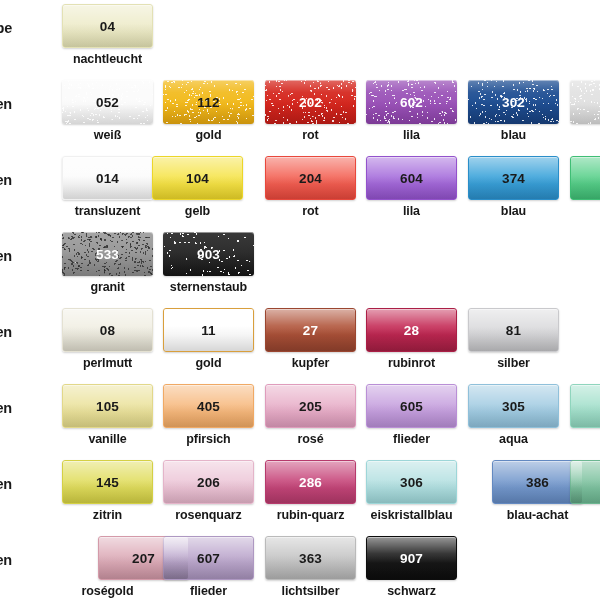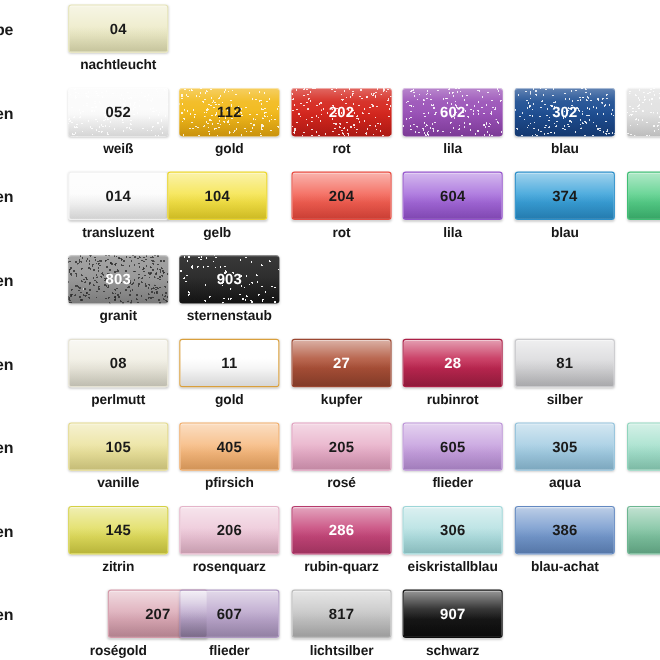--- a/index.html
+++ b/index.html
@@ -212,21 +212,21 @@
           <div class="code t-dark"></div>
         </div>
       </div>
     </div>
     <div class="row" style="top: 230px;">
       <div class="row-label">Effektfarben</div>
       <div class="cell" style="left: 62px;">
         <div class="swatch" style="background: linear-gradient(rgb(154, 154, 154) 0%, rgb(154, 154, 154) 45%, rgb(133, 133, 133) 100%); box-shadow: rgba(255, 255, 255, 0.45) 0px 1px 0px inset, rgba(0, 0, 0, 0.18) 0px 1px 2px;">
           <div class="gloss" style="background: linear-gradient(rgba(255, 255, 255, 0.1) 0%, rgba(0, 0, 0, 0.08) 100%);"></div>
           <div class="speckle" style="background-image: radial-gradient(1.4px at 89.7% 1.4%, rgba(40, 40, 40, 0.75) 0px, rgba(40, 40, 40, 0.75) 60%, rgba(0, 0, 0, 0) 61%), radial-gradient(1.4px at 66.8% 4.2%, rgba(40, 40, 40, 0.75) 0px, rgba(40, 40, 40, 0.75) 60%, rgba(0, 0, 0, 0) 61%), radial-gradient(1.4px at 80.2% 68.4%, rgba(40, 40, 40, 0.75) 0px, rgba(40, 40, 40, 0.75) 60%, rgba(0, 0, 0, 0) 61%), radial-gradient(1.4px at 17.9% 46.4%, rgba(40, 40, 40, 0.75) 0px, rgba(40, 40, 40, 0.75) 60%, rgba(0, 0, 0, 0) 61%), radial-gradient(1.4px at 38.4% 47.7%, rgba(40, 40, 40, 0.75) 0px, rgba(40, 40, 40, 0.75) 60%, rgba(0, 0, 0, 0) 61%), radial-gradient(1.4px at 2% 93.4%, rgba(40, 40, 40, 0.75) 0px, rgba(40, 40, 40, 0.75) 60%, rgba(0, 0, 0, 0) 61%), radial-gradient(1.4px at 11% 73.1%, rgba(40, 40, 40, 0.75) 0px, rgba(40, 40, 40, 0.75) 60%, rgba(0, 0, 0, 0) 61%), radial-gradient(1.4px at 58.4% 57.5%, rgba(40, 40, 40, 0.75) 0px, rgba(40, 40, 40, 0.75) 60%, rgba(0, 0, 0, 0) 61%), radial-gradient(1.4px at 48.8% 69.1%, rgba(40, 40, 40, 0.75) 0px, rgba(40, 40, 40, 0.75) 60%, rgba(0, 0, 0, 0) 61%), radial-gradient(1.4px at 66.1% 51.5%, rgba(40, 40, 40, 0.75) 0px, rgba(40, 40, 40, 0.75) 60%, rgba(0, 0, 0, 0) 61%), radial-gradient(1.4px at 21.7% 57.2%, rgba(40, 40, 40, 0.75) 0px, rgba(40, 40, 40, 0.75) 60%, rgba(0, 0, 0, 0) 61%), radial-gradient(1.4px at 13.6% 54%, rgba(40, 40, 40, 0.75) 0px, rgba(40, 40, 40, 0.75) 60%, rgba(0, 0, 0, 0) 61%), radial-gradient(1.4px at 78.1% 91.8%, rgba(40, 40, 40, 0.75) 0px, rgba(40, 40, 40, 0.75) 60%, rgba(0, 0, 0, 0) 61%), radial-gradient(1.4px at 15.4% 82.9%, rgba(40, 40, 40, 0.75) 0px, rgba(40, 40, 40, 0.75) 60%, rgba(0, 0, 0, 0) 61%), radial-gradient(1.4px at 78.3% 1.3%, rgba(40, 40, 40, 0.75) 0px, rgba(40, 40, 40, 0.75) 60%, rgba(0, 0, 0, 0) 61%), radial-gradient(1.4px at 7.7% 63.2%, rgba(40, 40, 40, 0.75) 0px, rgba(40, 40, 40, 0.75) 60%, rgba(0, 0, 0, 0) 61%), radial-gradient(1.4px at 12% 68.5%, rgba(40, 40, 40, 0.75) 0px, rgba(40, 40, 40, 0.75) 60%, rgba(0, 0, 0, 0) 61%), radial-gradient(1.4px at 9.6% 17.4%, rgba(40, 40, 40, 0.75) 0px, rgba(40, 40, 40, 0.75) 60%, rgba(0, 0, 0, 0) 61%), radial-gradient(1.4px at 93.6% 27%, rgba(40, 40, 40, 0.75) 0px, rgba(40, 40, 40, 0.75) 60%, rgba(0, 0, 0, 0) 61%), radial-gradient(1.4px at 89.5% 68.2%, rgba(40, 40, 40, 0.75) 0px, rgba(40, 40, 40, 0.75) 60%, rgba(0, 0, 0, 0) 61%), radial-gradient(1.4px at 70.4% 46.9%, rgba(40, 40, 40, 0.75) 0px, rgba(40, 40, 40, 0.75) 60%, rgba(0, 0, 0, 0) 61%), radial-gradient(1.4px at 47.1% 86.7%, rgba(40, 40, 40, 0.75) 0px, rgba(40, 40, 40, 0.75) 60%, rgba(0, 0, 0, 0) 61%), radial-gradient(1.4px at 8.3% 43.3%, rgba(40, 40, 40, 0.75) 0px, rgba(40, 40, 40, 0.75) 60%, rgba(0, 0, 0, 0) 61%), radial-gradient(1.4px at 26.7% 4.8%, rgba(40, 40, 40, 0.75) 0px, rgba(40, 40, 40, 0.75) 60%, rgba(0, 0, 0, 0) 61%), radial-gradient(1.4px at 83.5% 76.1%, rgba(40, 40, 40, 0.75) 0px, rgba(40, 40, 40, 0.75) 60%, rgba(0, 0, 0, 0) 61%), radial-gradient(1.4px at 87.3% 70.8%, rgba(40, 40, 40, 0.75) 0px, rgba(40, 40, 40, 0.75) 60%, rgba(0, 0, 0, 0) 61%), radial-gradient(1.4px at 82.3% 23.9%, rgba(40, 40, 40, 0.75) 0px, rgba(40, 40, 40, 0.75) 60%, rgba(0, 0, 0, 0) 61%), radial-gradient(1.4px at 29.6% 12.8%, rgba(40, 40, 40, 0.75) 0px, rgba(40, 40, 40, 0.75) 60%, rgba(0, 0, 0, 0) 61%), radial-gradient(1.4px at 30.7% 17.4%, rgba(40, 40, 40, 0.75) 0px, rgba(40, 40, 40, 0.75) 60%, rgba(0, 0, 0, 0) 61%), radial-gradient(1.4px at 92% 30.3%, rgba(40, 40, 40, 0.75) 0px, rgba(40, 40, 40, 0.75) 60%, rgba(0, 0, 0, 0) 61%), radial-gradient(1.4px at 17% 55.9%, rgba(40, 40, 40, 0.75) 0px, rgba(40, 40, 40, 0.75) 60%, rgba(0, 0, 0, 0) 61%), radial-gradient(1.4px at 25.3% 47%, rgba(40, 40, 40, 0.75) 0px, rgba(40, 40, 40, 0.75) 60%, rgba(0, 0, 0, 0) 61%), radial-gradient(1.4px at 73.1% 84.6%, rgba(40, 40, 40, 0.75) 0px, rgba(40, 40, 40, 0.75) 60%, rgba(0, 0, 0, 0) 61%), radial-gradient(1.4px at 33% 44.8%, rgba(40, 40, 40, 0.75) 0px, rgba(40, 40, 40, 0.75) 60%, rgba(0, 0, 0, 0) 61%), radial-gradient(1.4px at 38.7% 24.8%, rgba(40, 40, 40, 0.75) 0px, rgba(40, 40, 40, 0.75) 60%, rgba(0, 0, 0, 0) 61%), radial-gradient(1.4px at 57.7% 32.9%, rgba(40, 40, 40, 0.75) 0px, rgba(40, 40, 40, 0.75) 60%, rgba(0, 0, 0, 0) 61%), radial-gradient(1.4px at 84.5% 4.4%, rgba(40, 40, 40, 0.75) 0px, rgba(40, 40, 40, 0.75) 60%, rgba(0, 0, 0, 0) 61%), radial-gradient(1.4px at 37.9% 11%, rgba(40, 40, 40, 0.75) 0px, rgba(40, 40, 40, 0.75) 60%, rgba(0, 0, 0, 0) 61%), radial-gradient(1.4px at 73.4% 10.8%, rgba(40, 40, 40, 0.75) 0px, rgba(40, 40, 40, 0.75) 60%, rgba(0, 0, 0, 0) 61%), radial-gradient(1.4px at 0.4% 14.5%, rgba(40, 40, 40, 0.75) 0px, rgba(40, 40, 40, 0.75) 60%, rgba(0, 0, 0, 0) 61%), radial-gradient(1.4px at 64.4% 0.3%, rgba(40, 40, 40, 0.75) 0px, rgba(40, 40, 40, 0.75) 60%, rgba(0, 0, 0, 0) 61%), radial-gradient(1.4px at 0.8% 91%, rgba(40, 40, 40, 0.75) 0px, rgba(40, 40, 40, 0.75) 60%, rgba(0, 0, 0, 0) 61%), radial-gradient(1.4px at 7.1% 82.5%, rgba(40, 40, 40, 0.75) 0px, rgba(40, 40, 40, 0.75) 60%, rgba(0, 0, 0, 0) 61%), radial-gradient(1.4px at 82.7% 36.6%, rgba(40, 40, 40, 0.75) 0px, rgba(40, 40, 40, 0.75) 60%, rgba(0, 0, 0, 0) 61%), radial-gradient(1.4px at 18.7% 49.7%, rgba(40, 40, 40, 0.75) 0px, rgba(40, 40, 40, 0.75) 60%, rgba(0, 0, 0, 0) 61%), radial-gradient(1.4px at 97.6% 93.7%, rgba(40, 40, 40, 0.75) 0px, rgba(40, 40, 40, 0.75) 60%, rgba(0, 0, 0, 0) 61%), radial-gradient(1.4px at 68.8% 81.9%, rgba(40, 40, 40, 0.75) 0px, rgba(40, 40, 40, 0.75) 60%, rgba(0, 0, 0, 0) 61%), radial-gradient(1.4px at 82.7% 25.4%, rgba(40, 40, 40, 0.75) 0px, rgba(40, 40, 40, 0.75) 60%, rgba(0, 0, 0, 0) 61%), radial-gradient(1.4px at 36.8% 61.1%, rgba(40, 40, 40, 0.75) 0px, rgba(40, 40, 40, 0.75) 60%, rgba(0, 0, 0, 0) 61%), radial-gradient(1.4px at 2.1% 29.1%, rgba(40, 40, 40, 0.75) 0px, rgba(40, 40, 40, 0.75) 60%, rgba(0, 0, 0, 0) 61%), radial-gradient(1.4px at 80.4% 87.6%, rgba(40, 40, 40, 0.75) 0px, rgba(40, 40, 40, 0.75) 60%, rgba(0, 0, 0, 0) 61%), radial-gradient(1.4px at 20.6% 26.4%, rgba(40, 40, 40, 0.75) 0px, rgba(40, 40, 40, 0.75) 60%, rgba(0, 0, 0, 0) 61%), radial-gradient(1.4px at 82.6% 88.6%, rgba(40, 40, 40, 0.75) 0px, rgba(40, 40, 40, 0.75) 60%, rgba(0, 0, 0, 0) 61%), radial-gradient(1.4px at 13% 13.3%, rgba(40, 40, 40, 0.75) 0px, rgba(40, 40, 40, 0.75) 60%, rgba(0, 0, 0, 0) 61%), radial-gradient(1.4px at 92.3% 34.5%, rgba(40, 40, 40, 0.75) 0px, rgba(40, 40, 40, 0.75) 60%, rgba(0, 0, 0, 0) 61%), radial-gradient(1.4px at 66.3% 19.6%, rgba(40, 40, 40, 0.75) 0px, rgba(40, 40, 40, 0.75) 60%, rgba(0, 0, 0, 0) 61%), radial-gradient(1.4px at 75.6% 33.5%, rgba(40, 40, 40, 0.75) 0px, rgba(40, 40, 40, 0.75) 60%, rgba(0, 0, 0, 0) 61%), radial-gradient(1.4px at 86.3% 45.7%, rgba(40, 40, 40, 0.75) 0px, rgba(40, 40, 40, 0.75) 60%, rgba(0, 0, 0, 0) 61%), radial-gradient(1.4px at 52.6% 95.2%, rgba(40, 40, 40, 0.75) 0px, rgba(40, 40, 40, 0.75) 60%, rgba(0, 0, 0, 0) 61%), radial-gradient(1.4px at 27.2% 9.3%, rgba(40, 40, 40, 0.75) 0px, rgba(40, 40, 40, 0.75) 60%, rgba(0, 0, 0, 0) 61%), radial-gradient(1.4px at 12.4% 1.8%, rgba(40, 40, 40, 0.75) 0px, rgba(40, 40, 40, 0.75) 60%, rgba(0, 0, 0, 0) 61%), radial-gradient(1.4px at 55.9% 12%, rgba(40, 40, 40, 0.75) 0px, rgba(40, 40, 40, 0.75) 60%, rgba(0, 0, 0, 0) 61%), radial-gradient(1.4px at 47% 71.6%, rgba(40, 40, 40, 0.75) 0px, rgba(40, 40, 40, 0.75) 60%, rgba(0, 0, 0, 0) 61%), radial-gradient(1.4px at 62% 55.3%, rgba(40, 40, 40, 0.75) 0px, rgba(40, 40, 40, 0.75) 60%, rgba(0, 0, 0, 0) 61%), radial-gradient(1.4px at 0.8% 99.2%, rgba(40, 40, 40, 0.75) 0px, rgba(40, 40, 40, 0.75) 60%, rgba(0, 0, 0, 0) 61%), radial-gradient(1.4px at 30.3% 17.9%, rgba(40, 40, 40, 0.75) 0px, rgba(40, 40, 40, 0.75) 60%, rgba(0, 0, 0, 0) 61%), radial-gradient(1.4px at 53.3% 9.5%, rgba(40, 40, 40, 0.75) 0px, rgba(40, 40, 40, 0.75) 60%, rgba(0, 0, 0, 0) 61%), radial-gradient(1.4px at 61.9% 53.1%, rgba(40, 40, 40, 0.75) 0px, rgba(40, 40, 40, 0.75) 60%, rgba(0, 0, 0, 0) 61%), radial-gradient(1.4px at 25.4% 62%, rgba(40, 40, 40, 0.75) 0px, rgba(40, 40, 40, 0.75) 60%, rgba(0, 0, 0, 0) 61%), radial-gradient(1.4px at 87.6% 38.9%, rgba(40, 40, 40, 0.75) 0px, rgba(40, 40, 40, 0.75) 60%, rgba(0, 0, 0, 0) 61%), radial-gradient(1.4px at 39.8% 38.6%, rgba(40, 40, 40, 0.75) 0px, rgba(40, 40, 40, 0.75) 60%, rgba(0, 0, 0, 0) 61%), radial-gradient(1.4px at 64.3% 72.1%, rgba(40, 40, 40, 0.75) 0px, rgba(40, 40, 40, 0.75) 60%, rgba(0, 0, 0, 0) 61%), radial-gradient(1.4px at 91.8% 66.9%, rgba(40, 40, 40, 0.75) 0px, rgba(40, 40, 40, 0.75) 60%, rgba(0, 0, 0, 0) 61%), radial-gradient(1.4px at 18.8% 77.8%, rgba(40, 40, 40, 0.75) 0px, rgba(40, 40, 40, 0.75) 60%, rgba(0, 0, 0, 0) 61%), radial-gradient(1.4px at 61.8% 57.3%, rgba(40, 40, 40, 0.75) 0px, rgba(40, 40, 40, 0.75) 60%, rgba(0, 0, 0, 0) 61%), radial-gradient(1.4px at 86.6% 62.3%, rgba(40, 40, 40, 0.75) 0px, rgba(40, 40, 40, 0.75) 60%, rgba(0, 0, 0, 0) 61%), radial-gradient(1.4px at 21.2% 18.4%, rgba(40, 40, 40, 0.75) 0px, rgba(40, 40, 40, 0.75) 60%, rgba(0, 0, 0, 0) 61%), radial-gradient(1.4px at 28.7% 75.2%, rgba(40, 40, 40, 0.75) 0px, rgba(40, 40, 40, 0.75) 60%, rgba(0, 0, 0, 0) 61%), radial-gradient(1.4px at 83.4% 69.2%, rgba(40, 40, 40, 0.75) 0px, rgba(40, 40, 40, 0.75) 60%, rgba(0, 0, 0, 0) 61%), radial-gradient(1.4px at 78.2% 21.9%, rgba(40, 40, 40, 0.75) 0px, rgba(40, 40, 40, 0.75) 60%, rgba(0, 0, 0, 0) 61%), radial-gradient(1.4px at 87.7% 66.5%, rgba(40, 40, 40, 0.75) 0px, rgba(40, 40, 40, 0.75) 60%, rgba(0, 0, 0, 0) 61%), radial-gradient(1.4px at 77.6% 9%, rgba(40, 40, 40, 0.75) 0px, rgba(40, 40, 40, 0.75) 60%, rgba(0, 0, 0, 0) 61%), radial-gradient(1.4px at 1.3% 30.7%, rgba(40, 40, 40, 0.75) 0px, rgba(40, 40, 40, 0.75) 60%, rgba(0, 0, 0, 0) 61%), radial-gradient(1.4px at 13.9% 92.2%, rgba(40, 40, 40, 0.75) 0px, rgba(40, 40, 40, 0.75) 60%, rgba(0, 0, 0, 0) 61%), radial-gradient(1.4px at 51.8% 6.8%, rgba(40, 40, 40, 0.75) 0px, rgba(40, 40, 40, 0.75) 60%, rgba(0, 0, 0, 0) 61%), radial-gradient(1.4px at 81.2% 46.1%, rgba(40, 40, 40, 0.75) 0px, rgba(40, 40, 40, 0.75) 60%, rgba(0, 0, 0, 0) 61%), radial-gradient(1.4px at 89.3% 28.4%, rgba(40, 40, 40, 0.75) 0px, rgba(40, 40, 40, 0.75) 60%, rgba(0, 0, 0, 0) 61%), radial-gradient(1.4px at 18.3% 77.4%, rgba(40, 40, 40, 0.75) 0px, rgba(40, 40, 40, 0.75) 60%, rgba(0, 0, 0, 0) 61%), radial-gradient(1.4px at 47.2% 79.1%, rgba(40, 40, 40, 0.75) 0px, rgba(40, 40, 40, 0.75) 60%, rgba(0, 0, 0, 0) 61%), radial-gradient(1.4px at 31.5% 21.4%, rgba(40, 40, 40, 0.75) 0px, rgba(40, 40, 40, 0.75) 60%, rgba(0, 0, 0, 0) 61%), radial-gradient(1.4px at 73.9% 47.7%, rgba(40, 40, 40, 0.75) 0px, rgba(40, 40, 40, 0.75) 60%, rgba(0, 0, 0, 0) 61%), radial-gradient(1.4px at 95.4% 36.4%, rgba(40, 40, 40, 0.75) 0px, rgba(40, 40, 40, 0.75) 60%, rgba(0, 0, 0, 0) 61%), radial-gradient(1.4px at 75.1% 29.3%, rgba(40, 40, 40, 0.75) 0px, rgba(40, 40, 40, 0.75) 60%, rgba(0, 0, 0, 0) 61%), radial-gradient(1.4px at 30.3% 27.3%, rgba(40, 40, 40, 0.75) 0px, rgba(40, 40, 40, 0.75) 60%, rgba(0, 0, 0, 0) 61%), radial-gradient(1.4px at 80.3% 36%, rgba(40, 40, 40, 0.75) 0px, rgba(40, 40, 40, 0.75) 60%, rgba(0, 0, 0, 0) 61%), radial-gradient(1.4px at 94.2% 81.7%, rgba(40, 40, 40, 0.75) 0px, rgba(40, 40, 40, 0.75) 60%, rgba(0, 0, 0, 0) 61%), radial-gradient(1.4px at 73.6% 55.9%, rgba(40, 40, 40, 0.75) 0px, rgba(40, 40, 40, 0.75) 60%, rgba(0, 0, 0, 0) 61%), radial-gradient(1.4px at 41.4% 99.5%, rgba(40, 40, 40, 0.75) 0px, rgba(40, 40, 40, 0.75) 60%, rgba(0, 0, 0, 0) 61%), radial-gradient(1.4px at 88.4% 75.8%, rgba(40, 40, 40, 0.75) 0px, rgba(40, 40, 40, 0.75) 60%, rgba(0, 0, 0, 0) 61%), radial-gradient(1.4px at 88.3% 37.3%, rgba(40, 40, 40, 0.75) 0px, rgba(40, 40, 40, 0.75) 60%, rgba(0, 0, 0, 0) 61%), radial-gradient(1.4px at 21.3% 59.5%, rgba(40, 40, 40, 0.75) 0px, rgba(40, 40, 40, 0.75) 60%, rgba(0, 0, 0, 0) 61%), radial-gradient(1.4px at 75.4% 27.1%, rgba(40, 40, 40, 0.75) 0px, rgba(40, 40, 40, 0.75) 60%, rgba(0, 0, 0, 0) 61%), radial-gradient(1.4px at 17.4% 83.5%, rgba(40, 40, 40, 0.75) 0px, rgba(40, 40, 40, 0.75) 60%, rgba(0, 0, 0, 0) 61%), radial-gradient(1.4px at 81% 60.9%, rgba(40, 40, 40, 0.75) 0px, rgba(40, 40, 40, 0.75) 60%, rgba(0, 0, 0, 0) 61%), radial-gradient(1.4px at 24.3% 21.6%, rgba(40, 40, 40, 0.75) 0px, rgba(40, 40, 40, 0.75) 60%, rgba(0, 0, 0, 0) 61%), radial-gradient(1.4px at 49.7% 82.6%, rgba(40, 40, 40, 0.75) 0px, rgba(40, 40, 40, 0.75) 60%, rgba(0, 0, 0, 0) 61%), radial-gradient(1.4px at 28.2% 41.4%, rgba(40, 40, 40, 0.75) 0px, rgba(40, 40, 40, 0.75) 60%, rgba(0, 0, 0, 0) 61%), radial-gradient(1.4px at 98.8% 95.9%, rgba(40, 40, 40, 0.75) 0px, rgba(40, 40, 40, 0.75) 60%, rgba(0, 0, 0, 0) 61%), radial-gradient(1.4px at 66.1% 33.6%, rgba(40, 40, 40, 0.75) 0px, rgba(40, 40, 40, 0.75) 60%, rgba(0, 0, 0, 0) 61%), radial-gradient(1.4px at 46.4% 34.5%, rgba(40, 40, 40, 0.75) 0px, rgba(40, 40, 40, 0.75) 60%, rgba(0, 0, 0, 0) 61%), radial-gradient(1.4px at 46.7% 86.2%, rgba(40, 40, 40, 0.75) 0px, rgba(40, 40, 40, 0.75) 60%, rgba(0, 0, 0, 0) 61%), radial-gradient(1.4px at 82.6% 4.5%, rgba(40, 40, 40, 0.75) 0px, rgba(40, 40, 40, 0.75) 60%, rgba(0, 0, 0, 0) 61%), radial-gradient(1.4px at 46.3% 1.9%, rgba(40, 40, 40, 0.75) 0px, rgba(40, 40, 40, 0.75) 60%, rgba(0, 0, 0, 0) 61%), radial-gradient(1.4px at 42.7% 16%, rgba(40, 40, 40, 0.75) 0px, rgba(40, 40, 40, 0.75) 60%, rgba(0, 0, 0, 0) 61%), radial-gradient(1.4px at 77.4% 59.5%, rgba(40, 40, 40, 0.75) 0px, rgba(40, 40, 40, 0.75) 60%, rgba(0, 0, 0, 0) 61%), radial-gradient(1.4px at 53.2% 19.4%, rgba(40, 40, 40, 0.75) 0px, rgba(40, 40, 40, 0.75) 60%, rgba(0, 0, 0, 0) 61%), radial-gradient(1.4px at 84.6% 87.1%, rgba(40, 40, 40, 0.75) 0px, rgba(40, 40, 40, 0.75) 60%, rgba(0, 0, 0, 0) 61%), radial-gradient(1.4px at 38% 0.3%, rgba(40, 40, 40, 0.75) 0px, rgba(40, 40, 40, 0.75) 60%, rgba(0, 0, 0, 0) 61%), radial-gradient(1.4px at 53.4% 8.2%, rgba(40, 40, 40, 0.75) 0px, rgba(40, 40, 40, 0.75) 60%, rgba(0, 0, 0, 0) 61%), radial-gradient(1.4px at 50.7% 86.2%, rgba(40, 40, 40, 0.75) 0px, rgba(40, 40, 40, 0.75) 60%, rgba(0, 0, 0, 0) 61%), radial-gradient(1.4px at 47.5% 17.4%, rgba(40, 40, 40, 0.75) 0px, rgba(40, 40, 40, 0.75) 60%, rgba(0, 0, 0, 0) 61%), radial-gradient(1.4px at 94.5% 32.7%, rgba(40, 40, 40, 0.75) 0px, rgba(40, 40, 40, 0.75) 60%, rgba(0, 0, 0, 0) 61%), radial-gradient(1.4px at 18.4% 11.9%, rgba(40, 40, 40, 0.75) 0px, rgba(40, 40, 40, 0.75) 60%, rgba(0, 0, 0, 0) 61%), radial-gradient(1.4px at 3.6% 81%, rgba(40, 40, 40, 0.75) 0px, rgba(40, 40, 40, 0.75) 60%, rgba(0, 0, 0, 0) 61%), radial-gradient(1.4px at 61.3% 22.8%, rgba(40, 40, 40, 0.75) 0px, rgba(40, 40, 40, 0.75) 60%, rgba(0, 0, 0, 0) 61%), radial-gradient(1.4px at 70.9% 16.9%, rgba(40, 40, 40, 0.75) 0px, rgba(40, 40, 40, 0.75) 60%, rgba(0, 0, 0, 0) 61%), radial-gradient(1.4px at 48.2% 2.8%, rgba(40, 40, 40, 0.75) 0px, rgba(40, 40, 40, 0.75) 60%, rgba(0, 0, 0, 0) 61%), radial-gradient(1.4px at 76% 4.9%, rgba(40, 40, 40, 0.75) 0px, rgba(40, 40, 40, 0.75) 60%, rgba(0, 0, 0, 0) 61%), radial-gradient(1.4px at 11.3% 10.5%, rgba(40, 40, 40, 0.75) 0px, rgba(40, 40, 40, 0.75) 60%, rgba(0, 0, 0, 0) 61%), radial-gradient(1.4px at 20.9% 87.8%, rgba(40, 40, 40, 0.75) 0px, rgba(40, 40, 40, 0.75) 60%, rgba(0, 0, 0, 0) 61%), radial-gradient(1.4px at 40.2% 64.3%, rgba(40, 40, 40, 0.75) 0px, rgba(40, 40, 40, 0.75) 60%, rgba(0, 0, 0, 0) 61%), radial-gradient(1.4px at 12.8% 76.8%, rgba(40, 40, 40, 0.75) 0px, rgba(40, 40, 40, 0.75) 60%, rgba(0, 0, 0, 0) 61%), radial-gradient(1.4px at 13.5% 41.1%, rgba(40, 40, 40, 0.75) 0px, rgba(40, 40, 40, 0.75) 60%, rgba(0, 0, 0, 0) 61%), radial-gradient(1.4px at 84.6% 30.6%, rgba(40, 40, 40, 0.75) 0px, rgba(40, 40, 40, 0.75) 60%, rgba(0, 0, 0, 0) 61%), radial-gradient(1.4px at 96.9% 65%, rgba(40, 40, 40, 0.75) 0px, rgba(40, 40, 40, 0.75) 60%, rgba(0, 0, 0, 0) 61%), radial-gradient(1.4px at 99.3% 54.9%, rgba(40, 40, 40, 0.75) 0px, rgba(40, 40, 40, 0.75) 60%, rgba(0, 0, 0, 0) 61%), radial-gradient(1.4px at 44.7% 78.7%, rgba(40, 40, 40, 0.75) 0px, rgba(40, 40, 40, 0.75) 60%, rgba(0, 0, 0, 0) 61%), radial-gradient(1.4px at 35.6% 75.2%, rgba(40, 40, 40, 0.75) 0px, rgba(40, 40, 40, 0.75) 60%, rgba(0, 0, 0, 0) 61%), radial-gradient(1.4px at 11.2% 14%, rgba(40, 40, 40, 0.75) 0px, rgba(40, 40, 40, 0.75) 60%, rgba(0, 0, 0, 0) 61%), radial-gradient(1.4px at 41.9% 30.5%, rgba(40, 40, 40, 0.75) 0px, rgba(40, 40, 40, 0.75) 60%, rgba(0, 0, 0, 0) 61%), radial-gradient(1.4px at 38.2% 63.2%, rgba(40, 40, 40, 0.75) 0px, rgba(40, 40, 40, 0.75) 60%, rgba(0, 0, 0, 0) 61%), radial-gradient(1.4px at 21.3% 11.8%, rgba(40, 40, 40, 0.75) 0px, rgba(40, 40, 40, 0.75) 60%, rgba(0, 0, 0, 0) 61%), radial-gradient(1.4px at 62.3% 74%, rgba(40, 40, 40, 0.75) 0px, rgba(40, 40, 40, 0.75) 60%, rgba(0, 0, 0, 0) 61%), radial-gradient(1.4px at 37% 51.9%, rgba(40, 40, 40, 0.75) 0px, rgba(40, 40, 40, 0.75) 60%, rgba(0, 0, 0, 0) 61%), radial-gradient(1.4px at 86.4% 0.3%, rgba(40, 40, 40, 0.75) 0px, rgba(40, 40, 40, 0.75) 60%, rgba(0, 0, 0, 0) 61%), radial-gradient(1.4px at 54.8% 98.5%, rgba(40, 40, 40, 0.75) 0px, rgba(40, 40, 40, 0.75) 60%, rgba(0, 0, 0, 0) 61%), radial-gradient(1.4px at 68.6% 91%, rgba(40, 40, 40, 0.75) 0px, rgba(40, 40, 40, 0.75) 60%, rgba(0, 0, 0, 0) 61%), radial-gradient(1.4px at 70.6% 59.4%, rgba(40, 40, 40, 0.75) 0px, rgba(40, 40, 40, 0.75) 60%, rgba(0, 0, 0, 0) 61%), radial-gradient(1.4px at 2.8% 97.9%, rgba(40, 40, 40, 0.75) 0px, rgba(40, 40, 40, 0.75) 60%, rgba(0, 0, 0, 0) 61%), radial-gradient(1.4px at 50.6% 6.1%, rgba(40, 40, 40, 0.75) 0px, rgba(40, 40, 40, 0.75) 60%, rgba(0, 0, 0, 0) 61%), radial-gradient(1.4px at 37.3% 11.2%, rgba(40, 40, 40, 0.75) 0px, rgba(40, 40, 40, 0.75) 60%, rgba(0, 0, 0, 0) 61%), radial-gradient(1.4px at 71.4% 4.1%, rgba(40, 40, 40, 0.75) 0px, rgba(40, 40, 40, 0.75) 60%, rgba(0, 0, 0, 0) 61%), radial-gradient(1.4px at 46.8% 92.4%, rgba(40, 40, 40, 0.75) 0px, rgba(40, 40, 40, 0.75) 60%, rgba(0, 0, 0, 0) 61%), radial-gradient(1.4px at 47.4% 34.3%, rgba(40, 40, 40, 0.75) 0px, rgba(40, 40, 40, 0.75) 60%, rgba(0, 0, 0, 0) 61%), radial-gradient(1.4px at 65% 57.7%, rgba(40, 40, 40, 0.75) 0px, rgba(40, 40, 40, 0.75) 60%, rgba(0, 0, 0, 0) 61%), radial-gradient(1.4px at 97.7% 78%, rgba(40, 40, 40, 0.75) 0px, rgba(40, 40, 40, 0.75) 60%, rgba(0, 0, 0, 0) 61%), radial-gradient(1.4px at 39.7% 66.9%, rgba(40, 40, 40, 0.75) 0px, rgba(40, 40, 40, 0.75) 60%, rgba(0, 0, 0, 0) 61%), radial-gradient(1.4px at 37.8% 89.7%, rgba(40, 40, 40, 0.75) 0px, rgba(40, 40, 40, 0.75) 60%, rgba(0, 0, 0, 0) 61%), radial-gradient(1.4px at 61.8% 82.5%, rgba(40, 40, 40, 0.75) 0px, rgba(40, 40, 40, 0.75) 60%, rgba(0, 0, 0, 0) 61%), radial-gradient(1.4px at 55% 21.1%, rgba(40, 40, 40, 0.75) 0px, rgba(40, 40, 40, 0.75) 60%, rgba(0, 0, 0, 0) 61%), radial-gradient(1.4px at 99.6% 38.6%, rgba(40, 40, 40, 0.75) 0px, rgba(40, 40, 40, 0.75) 60%, rgba(0, 0, 0, 0) 61%), radial-gradient(1.4px at 24.9% 19.4%, rgba(40, 40, 40, 0.75) 0px, rgba(40, 40, 40, 0.75) 60%, rgba(0, 0, 0, 0) 61%), radial-gradient(1.4px at 28.6% 56%, rgba(40, 40, 40, 0.75) 0px, rgba(40, 40, 40, 0.75) 60%, rgba(0, 0, 0, 0) 61%), radial-gradient(1.4px at 16.6% 69.9%, rgba(40, 40, 40, 0.75) 0px, rgba(40, 40, 40, 0.75) 60%, rgba(0, 0, 0, 0) 61%), radial-gradient(1.4px at 69.4% 6.7%, rgba(40, 40, 40, 0.75) 0px, rgba(40, 40, 40, 0.75) 60%, rgba(0, 0, 0, 0) 61%), radial-gradient(1.4px at 91.5% 98.8%, rgba(40, 40, 40, 0.75) 0px, rgba(40, 40, 40, 0.75) 60%, rgba(0, 0, 0, 0) 61%), radial-gradient(1.4px at 70.8% 39.6%, rgba(40, 40, 40, 0.75) 0px, rgba(40, 40, 40, 0.75) 60%, rgba(0, 0, 0, 0) 61%), radial-gradient(1.4px at 10.5% 66.3%, rgba(40, 40, 40, 0.75) 0px, rgba(40, 40, 40, 0.75) 60%, rgba(0, 0, 0, 0) 61%), radial-gradient(1.4px at 59.5% 66.6%, rgba(40, 40, 40, 0.75) 0px, rgba(40, 40, 40, 0.75) 60%, rgba(0, 0, 0, 0) 61%), radial-gradient(1.4px at 9.3% 63.8%, rgba(40, 40, 40, 0.75) 0px, rgba(40, 40, 40, 0.75) 60%, rgba(0, 0, 0, 0) 61%), radial-gradient(1.4px at 11.8% 86.6%, rgba(40, 40, 40, 0.75) 0px, rgba(40, 40, 40, 0.75) 60%, rgba(0, 0, 0, 0) 61%), radial-gradient(1.4px at 52.7% 56%, rgba(40, 40, 40, 0.75) 0px, rgba(40, 40, 40, 0.75) 60%, rgba(0, 0, 0, 0) 61%), radial-gradient(1.4px at 58.3% 4%, rgba(40, 40, 40, 0.75) 0px, rgba(40, 40, 40, 0.75) 60%, rgba(0, 0, 0, 0) 61%), radial-gradient(1.4px at 81.8% 39.1%, rgba(40, 40, 40, 0.75) 0px, rgba(40, 40, 40, 0.75) 60%, rgba(0, 0, 0, 0) 61%), radial-gradient(1.4px at 70.3% 64.2%, rgba(40, 40, 40, 0.75) 0px, rgba(40, 40, 40, 0.75) 60%, rgba(0, 0, 0, 0) 61%), radial-gradient(1.4px at 31.3% 11.1%, rgba(40, 40, 40, 0.75) 0px, rgba(40, 40, 40, 0.75) 60%, rgba(0, 0, 0, 0) 61%), radial-gradient(1.4px at 21.9% 71.9%, rgba(40, 40, 40, 0.75) 0px, rgba(40, 40, 40, 0.75) 60%, rgba(0, 0, 0, 0) 61%), radial-gradient(1.4px at 89.5% 48%, rgba(40, 40, 40, 0.75) 0px, rgba(40, 40, 40, 0.75) 60%, rgba(0, 0, 0, 0) 61%), radial-gradient(1.4px at 19.3% 7.7%, rgba(40, 40, 40, 0.75) 0px, rgba(40, 40, 40, 0.75) 60%, rgba(0, 0, 0, 0) 61%), radial-gradient(1.4px at 63.1% 11.9%, rgba(40, 40, 40, 0.75) 0px, rgba(40, 40, 40, 0.75) 60%, rgba(0, 0, 0, 0) 61%), radial-gradient(1.4px at 3% 81.7%, rgba(40, 40, 40, 0.75) 0px, rgba(40, 40, 40, 0.75) 60%, rgba(0, 0, 0, 0) 61%), radial-gradient(1.4px at 34% 37.2%, rgba(40, 40, 40, 0.75) 0px, rgba(40, 40, 40, 0.75) 60%, rgba(0, 0, 0, 0) 61%), radial-gradient(1.4px at 37% 48.8%, rgba(40, 40, 40, 0.75) 0px, rgba(40, 40, 40, 0.75) 60%, rgba(0, 0, 0, 0) 61%), radial-gradient(1.4px at 76.7% 41.9%, rgba(40, 40, 40, 0.75) 0px, rgba(40, 40, 40, 0.75) 60%, rgba(0, 0, 0, 0) 61%), radial-gradient(1.4px at 91.7% 45.6%, rgba(40, 40, 40, 0.75) 0px, rgba(40, 40, 40, 0.75) 60%, rgba(0, 0, 0, 0) 61%), radial-gradient(1.4px at 86.2% 77.6%, rgba(40, 40, 40, 0.75) 0px, rgba(40, 40, 40, 0.75) 60%, rgba(0, 0, 0, 0) 61%), radial-gradient(1.4px at 60.5% 42%, rgba(40, 40, 40, 0.75) 0px, rgba(40, 40, 40, 0.75) 60%, rgba(0, 0, 0, 0) 61%), radial-gradient(1.4px at 40.1% 8.8%, rgba(40, 40, 40, 0.75) 0px, rgba(40, 40, 40, 0.75) 60%, rgba(0, 0, 0, 0) 61%), radial-gradient(1.4px at 2.5% 38.6%, rgba(40, 40, 40, 0.75) 0px, rgba(40, 40, 40, 0.75) 60%, rgba(0, 0, 0, 0) 61%), radial-gradient(1.4px at 96.9% 85%, rgba(40, 40, 40, 0.75) 0px, rgba(40, 40, 40, 0.75) 60%, rgba(0, 0, 0, 0) 61%), radial-gradient(1.4px at 63.8% 60.7%, rgba(40, 40, 40, 0.75) 0px, rgba(40, 40, 40, 0.75) 60%, rgba(0, 0, 0, 0) 61%), radial-gradient(1.4px at 47% 90.8%, rgba(40, 40, 40, 0.75) 0px, rgba(40, 40, 40, 0.75) 60%, rgba(0, 0, 0, 0) 61%), radial-gradient(1.4px at 30.2% 32.5%, rgba(40, 40, 40, 0.75) 0px, rgba(40, 40, 40, 0.75) 60%, rgba(0, 0, 0, 0) 61%), radial-gradient(1.4px at 95.7% 12.4%, rgba(40, 40, 40, 0.75) 0px, rgba(40, 40, 40, 0.75) 60%, rgba(0, 0, 0, 0) 61%), radial-gradient(1.4px at 90% 19.3%, rgba(40, 40, 40, 0.75) 0px, rgba(40, 40, 40, 0.75) 60%, rgba(0, 0, 0, 0) 61%), radial-gradient(1.4px at 28.3% 87.4%, rgba(40, 40, 40, 0.75) 0px, rgba(40, 40, 40, 0.75) 60%, rgba(0, 0, 0, 0) 61%), radial-gradient(1.4px at 71.2% 24.8%, rgba(40, 40, 40, 0.75) 0px, rgba(40, 40, 40, 0.75) 60%, rgba(0, 0, 0, 0) 61%), radial-gradient(1.4px at 3.3% 40.4%, rgba(40, 40, 40, 0.75) 0px, rgba(40, 40, 40, 0.75) 60%, rgba(0, 0, 0, 0) 61%), radial-gradient(1.4px at 8% 37.9%, rgba(40, 40, 40, 0.75) 0px, rgba(40, 40, 40, 0.75) 60%, rgba(0, 0, 0, 0) 61%), radial-gradient(1.4px at 5.7% 32.9%, rgba(40, 40, 40, 0.75) 0px, rgba(40, 40, 40, 0.75) 60%, rgba(0, 0, 0, 0) 61%), radial-gradient(1.4px at 40.8% 1%, rgba(40, 40, 40, 0.75) 0px, rgba(40, 40, 40, 0.75) 60%, rgba(0, 0, 0, 0) 61%), radial-gradient(1.4px at 63.2% 93.9%, rgba(40, 40, 40, 0.75) 0px, rgba(40, 40, 40, 0.75) 60%, rgba(0, 0, 0, 0) 61%), radial-gradient(1.4px at 1.5% 12.9%, rgba(40, 40, 40, 0.75) 0px, rgba(40, 40, 40, 0.75) 60%, rgba(0, 0, 0, 0) 61%), radial-gradient(1.4px at 3.2% 25.6%, rgba(40, 40, 40, 0.75) 0px, rgba(40, 40, 40, 0.75) 60%, rgba(0, 0, 0, 0) 61%), radial-gradient(1.4px at 1.3% 35.1%, rgba(40, 40, 40, 0.75) 0px, rgba(40, 40, 40, 0.75) 60%, rgba(0, 0, 0, 0) 61%), radial-gradient(1.4px at 39.7% 58.2%, rgba(40, 40, 40, 0.75) 0px, rgba(40, 40, 40, 0.75) 60%, rgba(0, 0, 0, 0) 61%), radial-gradient(1.4px at 47.1% 19.5%, rgba(40, 40, 40, 0.75) 0px, rgba(40, 40, 40, 0.75) 60%, rgba(0, 0, 0, 0) 61%), radial-gradient(1.4px at 22.4% 28.7%, rgba(40, 40, 40, 0.75) 0px, rgba(40, 40, 40, 0.75) 60%, rgba(0, 0, 0, 0) 61%), radial-gradient(1.4px at 92.3% 12.4%, rgba(40, 40, 40, 0.75) 0px, rgba(40, 40, 40, 0.75) 60%, rgba(0, 0, 0, 0) 61%), radial-gradient(1.4px at 40.6% 87.9%, rgba(40, 40, 40, 0.75) 0px, rgba(40, 40, 40, 0.75) 60%, rgba(0, 0, 0, 0) 61%), radial-gradient(1.4px at 7.6% 13.9%, rgba(40, 40, 40, 0.75) 0px, rgba(40, 40, 40, 0.75) 60%, rgba(0, 0, 0, 0) 61%), radial-gradient(1.4px at 77.6% 63.4%, rgba(40, 40, 40, 0.75) 0px, rgba(40, 40, 40, 0.75) 60%, rgba(0, 0, 0, 0) 61%), radial-gradient(1.4px at 80.4% 80.3%, rgba(40, 40, 40, 0.75) 0px, rgba(40, 40, 40, 0.75) 60%, rgba(0, 0, 0, 0) 61%), radial-gradient(1.4px at 61.7% 4.8%, rgba(40, 40, 40, 0.75) 0px, rgba(40, 40, 40, 0.75) 60%, rgba(0, 0, 0, 0) 61%), radial-gradient(1.4px at 57.9% 72%, rgba(40, 40, 40, 0.75) 0px, rgba(40, 40, 40, 0.75) 60%, rgba(0, 0, 0, 0) 61%), radial-gradient(1.4px at 69.5% 97.6%, rgba(40, 40, 40, 0.75) 0px, rgba(40, 40, 40, 0.75) 60%, rgba(0, 0, 0, 0) 61%), radial-gradient(1.4px at 30.4% 65.2%, rgba(40, 40, 40, 0.75) 0px, rgba(40, 40, 40, 0.75) 60%, rgba(0, 0, 0, 0) 61%), radial-gradient(1.4px at 95.5% 90.9%, rgba(40, 40, 40, 0.75) 0px, rgba(40, 40, 40, 0.75) 60%, rgba(0, 0, 0, 0) 61%), radial-gradient(1.4px at 85.3% 68.5%, rgba(40, 40, 40, 0.75) 0px, rgba(40, 40, 40, 0.75) 60%, rgba(0, 0, 0, 0) 61%), radial-gradient(1.4px at 13.5% 28.4%, rgba(40, 40, 40, 0.75) 0px, rgba(40, 40, 40, 0.75) 60%, rgba(0, 0, 0, 0) 61%), radial-gradient(1.4px at 59.8% 95.3%, rgba(40, 40, 40, 0.75) 0px, rgba(40, 40, 40, 0.75) 60%, rgba(0, 0, 0, 0) 61%), radial-gradient(1.4px at 42.2% 15.8%, rgba(40, 40, 40, 0.75) 0px, rgba(40, 40, 40, 0.75) 60%, rgba(0, 0, 0, 0) 61%), radial-gradient(1.4px at 75.5% 12.8%, rgba(40, 40, 40, 0.75) 0px, rgba(40, 40, 40, 0.75) 60%, rgba(0, 0, 0, 0) 61%), radial-gradient(1.4px at 14.3% 5.9%, rgba(40, 40, 40, 0.75) 0px, rgba(40, 40, 40, 0.75) 60%, rgba(0, 0, 0, 0) 61%), radial-gradient(1.4px at 84.8% 17.6%, rgba(40, 40, 40, 0.75) 0px, rgba(40, 40, 40, 0.75) 60%, rgba(0, 0, 0, 0) 61%), radial-gradient(1.4px at 30.7% 70.2%, rgba(40, 40, 40, 0.75) 0px, rgba(40, 40, 40, 0.75) 60%, rgba(0, 0, 0, 0) 61%), radial-gradient(1.4px at 28.3% 17.2%, rgba(40, 40, 40, 0.75) 0px, rgba(40, 40, 40, 0.75) 60%, rgba(0, 0, 0, 0) 61%), radial-gradient(1.4px at 0.3% 6.7%, rgba(40, 40, 40, 0.75) 0px, rgba(40, 40, 40, 0.75) 60%, rgba(0, 0, 0, 0) 61%), radial-gradient(1.4px at 23% 0.7%, rgba(40, 40, 40, 0.75) 0px, rgba(40, 40, 40, 0.75) 60%, rgba(0, 0, 0, 0) 61%), radial-gradient(1.4px at 35.1% 40.2%, rgba(40, 40, 40, 0.75) 0px, rgba(40, 40, 40, 0.75) 60%, rgba(0, 0, 0, 0) 61%), radial-gradient(1.4px at 8.3% 39.8%, rgba(40, 40, 40, 0.75) 0px, rgba(40, 40, 40, 0.75) 60%, rgba(0, 0, 0, 0) 61%), radial-gradient(1.4px at 22.1% 1.4%, rgba(40, 40, 40, 0.75) 0px, rgba(40, 40, 40, 0.75) 60%, rgba(0, 0, 0, 0) 61%), radial-gradient(1.4px at 3.4% 71.2%, rgba(40, 40, 40, 0.75) 0px, rgba(40, 40, 40, 0.75) 60%, rgba(0, 0, 0, 0) 61%), radial-gradient(1.4px at 43.7% 18.2%, rgba(40, 40, 40, 0.75) 0px, rgba(40, 40, 40, 0.75) 60%, rgba(0, 0, 0, 0) 61%), radial-gradient(1.4px at 99.3% 86.8%, rgba(40, 40, 40, 0.75) 0px, rgba(40, 40, 40, 0.75) 60%, rgba(0, 0, 0, 0) 61%), radial-gradient(1.4px at 16% 50.2%, rgba(40, 40, 40, 0.75) 0px, rgba(40, 40, 40, 0.75) 60%, rgba(0, 0, 0, 0) 61%), radial-gradient(1.4px at 88.9% 78.3%, rgba(40, 40, 40, 0.75) 0px, rgba(40, 40, 40, 0.75) 60%, rgba(0, 0, 0, 0) 61%), radial-gradient(1.4px at 12.6% 92.7%, rgba(40, 40, 40, 0.75) 0px, rgba(40, 40, 40, 0.75) 60%, rgba(0, 0, 0, 0) 61%), radial-gradient(1.4px at 25.7% 30.4%, rgba(40, 40, 40, 0.75) 0px, rgba(40, 40, 40, 0.75) 60%, rgba(0, 0, 0, 0) 61%), radial-gradient(1.4px at 94.1% 42.4%, rgba(40, 40, 40, 0.75) 0px, rgba(40, 40, 40, 0.75) 60%, rgba(0, 0, 0, 0) 61%), radial-gradient(1.4px at 62.7% 98.3%, rgba(40, 40, 40, 0.75) 0px, rgba(40, 40, 40, 0.75) 60%, rgba(0, 0, 0, 0) 61%), radial-gradient(1.4px at 20.7% 81.1%, rgba(40, 40, 40, 0.75) 0px, rgba(40, 40, 40, 0.75) 60%, rgba(0, 0, 0, 0) 61%), radial-gradient(1.4px at 32.6% 12.1%, rgba(40, 40, 40, 0.75) 0px, rgba(40, 40, 40, 0.75) 60%, rgba(0, 0, 0, 0) 61%), radial-gradient(1.4px at 0.5% 86.5%, rgba(40, 40, 40, 0.75) 0px, rgba(40, 40, 40, 0.75) 60%, rgba(0, 0, 0, 0) 61%), radial-gradient(1.4px at 0.3% 56.2%, rgba(40, 40, 40, 0.75) 0px, rgba(40, 40, 40, 0.75) 60%, rgba(0, 0, 0, 0) 61%), radial-gradient(1.4px at 91.7% 50.6%, rgba(40, 40, 40, 0.75) 0px, rgba(40, 40, 40, 0.75) 60%, rgba(0, 0, 0, 0) 61%), radial-gradient(1.4px at 85.4% 12.1%, rgba(40, 40, 40, 0.75) 0px, rgba(40, 40, 40, 0.75) 60%, rgba(0, 0, 0, 0) 61%), radial-gradient(1.4px at 66.7% 33.5%, rgba(40, 40, 40, 0.75) 0px, rgba(40, 40, 40, 0.75) 60%, rgba(0, 0, 0, 0) 61%), radial-gradient(1.4px at 52.3% 78.6%, rgba(40, 40, 40, 0.75) 0px, rgba(40, 40, 40, 0.75) 60%, rgba(0, 0, 0, 0) 61%), radial-gradient(1.4px at 26.9% 52.1%, rgba(40, 40, 40, 0.75) 0px, rgba(40, 40, 40, 0.75) 60%, rgba(0, 0, 0, 0) 61%), radial-gradient(1.4px at 49.4% 33.8%, rgba(40, 40, 40, 0.75) 0px, rgba(40, 40, 40, 0.75) 60%, rgba(0, 0, 0, 0) 61%), radial-gradient(1.4px at 60.8% 65.1%, rgba(40, 40, 40, 0.75) 0px, rgba(40, 40, 40, 0.75) 60%, rgba(0, 0, 0, 0) 61%), radial-gradient(1.4px at 90.6% 92.2%, rgba(40, 40, 40, 0.75) 0px, rgba(40, 40, 40, 0.75) 60%, rgba(0, 0, 0, 0) 61%), radial-gradient(1.4px at 2.8% 84.8%, rgba(40, 40, 40, 0.75) 0px, rgba(40, 40, 40, 0.75) 60%, rgba(0, 0, 0, 0) 61%), radial-gradient(1.4px at 41.2% 38.5%, rgba(40, 40, 40, 0.75) 0px, rgba(40, 40, 40, 0.75) 60%, rgba(0, 0, 0, 0) 61%), radial-gradient(1.4px at 49.7% 31.2%, rgba(40, 40, 40, 0.75) 0px, rgba(40, 40, 40, 0.75) 60%, rgba(0, 0, 0, 0) 61%), radial-gradient(1.4px at 95.7% 35.5%, rgba(40, 40, 40, 0.75) 0px, rgba(40, 40, 40, 0.75) 60%, rgba(0, 0, 0, 0) 61%), radial-gradient(1.4px at 29.1% 45.9%, rgba(40, 40, 40, 0.75) 0px, rgba(40, 40, 40, 0.75) 60%, rgba(0, 0, 0, 0) 61%), radial-gradient(1.4px at 93.2% 12.4%, rgba(40, 40, 40, 0.75) 0px, rgba(40, 40, 40, 0.75) 60%, rgba(0, 0, 0, 0) 61%), radial-gradient(1.4px at 83.9% 11.6%, rgba(40, 40, 40, 0.75) 0px, rgba(40, 40, 40, 0.75) 60%, rgba(0, 0, 0, 0) 61%), radial-gradient(1.1px at 15% 70%, rgba(255, 255, 255, 0.6) 0px, rgba(255, 255, 255, 0.6) 60%, rgba(0, 0, 0, 0) 61%);"></div>
-          <div class="code t-light">803</div>
+          <div class="code t-light">533</div>
         </div>
         <div class="name">granit</div>
       </div>
       <div class="cell" style="left: 163px;">
         <div class="swatch" style="background: linear-gradient(rgb(35, 35, 35) 0%, rgb(35, 35, 35) 45%, rgb(20, 20, 20) 100%); box-shadow: rgba(255, 255, 255, 0.45) 0px 1px 0px inset, rgba(0, 0, 0, 0.18) 0px 1px 2px;">
           <div class="gloss" style="background: linear-gradient(rgba(255, 255, 255, 0.1) 0%, rgba(0, 0, 0, 0.08) 100%);"></div>
           <div class="speckle" style="background-image: radial-gradient(1.3px at 43.4% 98.3%, rgba(255, 255, 255, 0.95) 0px, rgba(255, 255, 255, 0.95) 60%, rgba(0, 0, 0, 0) 61%), radial-gradient(1.3px at 43.5% 57.1%, rgba(255, 255, 255, 0.95) 0px, rgba(255, 255, 255, 0.95) 60%, rgba(0, 0, 0, 0) 61%), radial-gradient(1.3px at 1.7% 32.5%, rgba(255, 255, 255, 0.95) 0px, rgba(255, 255, 255, 0.95) 60%, rgba(0, 0, 0, 0) 61%), radial-gradient(1.3px at 22.1% 3.3%, rgba(255, 255, 255, 0.95) 0px, rgba(255, 255, 255, 0.95) 60%, rgba(0, 0, 0, 0) 61%), radial-gradient(1.3px at 86.2% 76.6%, rgba(255, 255, 255, 0.95) 0px, rgba(255, 255, 255, 0.95) 60%, rgba(0, 0, 0, 0) 61%), radial-gradient(1.3px at 93.7% 87.7%, rgba(255, 255, 255, 0.95) 0px, rgba(255, 255, 255, 0.95) 60%, rgba(0, 0, 0, 0) 61%), radial-gradient(1.3px at 77.4% 41.5%, rgba(255, 255, 255, 0.95) 0px, rgba(255, 255, 255, 0.95) 60%, rgba(0, 0, 0, 0) 61%), radial-gradient(1.3px at 95.6% 96.5%, rgba(255, 255, 255, 0.95) 0px, rgba(255, 255, 255, 0.95) 60%, rgba(0, 0, 0, 0) 61%), radial-gradient(1.3px at 90.3% 12.6%, rgba(255, 255, 255, 0.95) 0px, rgba(255, 255, 255, 0.95) 60%, rgba(0, 0, 0, 0) 61%), radial-gradient(1.3px at 26.2% 61.5%, rgba(255, 255, 255, 0.95) 0px, rgba(255, 255, 255, 0.95) 60%, rgba(0, 0, 0, 0) 61%), radial-gradient(1.3px at 61% 10.5%, rgba(255, 255, 255, 0.95) 0px, rgba(255, 255, 255, 0.95) 60%, rgba(0, 0, 0, 0) 61%), radial-gradient(1.3px at 19.4% 4.8%, rgba(255, 255, 255, 0.95) 0px, rgba(255, 255, 255, 0.95) 60%, rgba(0, 0, 0, 0) 61%), radial-gradient(1.3px at 10.3% 80.9%, rgba(255, 255, 255, 0.95) 0px, rgba(255, 255, 255, 0.95) 60%, rgba(0, 0, 0, 0) 61%), radial-gradient(1.3px at 83.5% 92.2%, rgba(255, 255, 255, 0.95) 0px, rgba(255, 255, 255, 0.95) 60%, rgba(0, 0, 0, 0) 61%), radial-gradient(1.3px at 79.5% 81.8%, rgba(255, 255, 255, 0.95) 0px, rgba(255, 255, 255, 0.95) 60%, rgba(0, 0, 0, 0) 61%), radial-gradient(1.3px at 46% 33.1%, rgba(255, 255, 255, 0.95) 0px, rgba(255, 255, 255, 0.95) 60%, rgba(0, 0, 0, 0) 61%), radial-gradient(1.3px at 49.1% 90.1%, rgba(255, 255, 255, 0.95) 0px, rgba(255, 255, 255, 0.95) 60%, rgba(0, 0, 0, 0) 61%), radial-gradient(1.3px at 25.8% 94.1%, rgba(255, 255, 255, 0.95) 0px, rgba(255, 255, 255, 0.95) 60%, rgba(0, 0, 0, 0) 61%), radial-gradient(1.3px at 27.3% 5.5%, rgba(255, 255, 255, 0.95) 0px, rgba(255, 255, 255, 0.95) 60%, rgba(0, 0, 0, 0) 61%), radial-gradient(1.3px at 41.8% 39.5%, rgba(255, 255, 255, 0.95) 0px, rgba(255, 255, 255, 0.95) 60%, rgba(0, 0, 0, 0) 61%), radial-gradient(1.3px at 66.3% 92.3%, rgba(255, 255, 255, 0.95) 0px, rgba(255, 255, 255, 0.95) 60%, rgba(0, 0, 0, 0) 61%), radial-gradient(1.3px at 51.3% 69.2%, rgba(255, 255, 255, 0.95) 0px, rgba(255, 255, 255, 0.95) 60%, rgba(0, 0, 0, 0) 61%), radial-gradient(1.3px at 53.8% 36.2%, rgba(255, 255, 255, 0.95) 0px, rgba(255, 255, 255, 0.95) 60%, rgba(0, 0, 0, 0) 61%), radial-gradient(1.3px at 70.2% 60.6%, rgba(255, 255, 255, 0.95) 0px, rgba(255, 255, 255, 0.95) 60%, rgba(0, 0, 0, 0) 61%), radial-gradient(1.3px at 21.8% 9.3%, rgba(255, 255, 255, 0.95) 0px, rgba(255, 255, 255, 0.95) 60%, rgba(0, 0, 0, 0) 61%), radial-gradient(1.3px at 62% 63.8%, rgba(255, 255, 255, 0.95) 0px, rgba(255, 255, 255, 0.95) 60%, rgba(0, 0, 0, 0) 61%), radial-gradient(1.3px at 95.3% 66.7%, rgba(255, 255, 255, 0.95) 0px, rgba(255, 255, 255, 0.95) 60%, rgba(0, 0, 0, 0) 61%), radial-gradient(1.3px at 51.4% 90.1%, rgba(255, 255, 255, 0.95) 0px, rgba(255, 255, 255, 0.95) 60%, rgba(0, 0, 0, 0) 61%), radial-gradient(1.3px at 43.1% 62.8%, rgba(255, 255, 255, 0.95) 0px, rgba(255, 255, 255, 0.95) 60%, rgba(0, 0, 0, 0) 61%), radial-gradient(1.3px at 13% 23%, rgba(255, 255, 255, 0.95) 0px, rgba(255, 255, 255, 0.95) 60%, rgba(0, 0, 0, 0) 61%), radial-gradient(1.3px at 36.2% 25.3%, rgba(255, 255, 255, 0.95) 0px, rgba(255, 255, 255, 0.95) 60%, rgba(0, 0, 0, 0) 61%), radial-gradient(1.3px at 47% 34.8%, rgba(255, 255, 255, 0.95) 0px, rgba(255, 255, 255, 0.95) 60%, rgba(0, 0, 0, 0) 61%), radial-gradient(1.3px at 72.8% 57%, rgba(255, 255, 255, 0.95) 0px, rgba(255, 255, 255, 0.95) 60%, rgba(0, 0, 0, 0) 61%), radial-gradient(1.3px at 44.5% 89.2%, rgba(255, 255, 255, 0.95) 0px, rgba(255, 255, 255, 0.95) 60%, rgba(0, 0, 0, 0) 61%), radial-gradient(1.3px at 63.7% 90.3%, rgba(255, 255, 255, 0.95) 0px, rgba(255, 255, 255, 0.95) 60%, rgba(0, 0, 0, 0) 61%), radial-gradient(1.3px at 45.8% 23.7%, rgba(255, 255, 255, 0.95) 0px, rgba(255, 255, 255, 0.95) 60%, rgba(0, 0, 0, 0) 61%), radial-gradient(1.3px at 41.1% 24.6%, rgba(255, 255, 255, 0.95) 0px, rgba(255, 255, 255, 0.95) 60%, rgba(0, 0, 0, 0) 61%), radial-gradient(1.3px at 78.2% 55%, rgba(255, 255, 255, 0.95) 0px, rgba(255, 255, 255, 0.95) 60%, rgba(0, 0, 0, 0) 61%), radial-gradient(1.3px at 71.7% 93.2%, rgba(255, 255, 255, 0.95) 0px, rgba(255, 255, 255, 0.95) 60%, rgba(0, 0, 0, 0) 61%), radial-gradient(1.3px at 36.9% 5.1%, rgba(255, 255, 255, 0.95) 0px, rgba(255, 255, 255, 0.95) 60%, rgba(0, 0, 0, 0) 61%), radial-gradient(1.3px at 9.6% 3.6%, rgba(255, 255, 255, 0.95) 0px, rgba(255, 255, 255, 0.95) 60%, rgba(0, 0, 0, 0) 61%), radial-gradient(1.3px at 99.8% 30.3%, rgba(255, 255, 255, 0.95) 0px, rgba(255, 255, 255, 0.95) 60%, rgba(0, 0, 0, 0) 61%), radial-gradient(1.3px at 83.1% 94.5%, rgba(255, 255, 255, 0.95) 0px, rgba(255, 255, 255, 0.95) 60%, rgba(0, 0, 0, 0) 61%), radial-gradient(1.3px at 82.4% 65%, rgba(255, 255, 255, 0.95) 0px, rgba(255, 255, 255, 0.95) 60%, rgba(0, 0, 0, 0) 61%), radial-gradient(1.3px at 66.9% 5%, rgba(255, 255, 255, 0.95) 0px, rgba(255, 255, 255, 0.95) 60%, rgba(0, 0, 0, 0) 61%), radial-gradient(1.3px at 5.1% 3.8%, rgba(255, 255, 255, 0.95) 0px, rgba(255, 255, 255, 0.95) 60%, rgba(0, 0, 0, 0) 61%), radial-gradient(1.3px at 39.6% 55.8%, rgba(255, 255, 255, 0.95) 0px, rgba(255, 255, 255, 0.95) 60%, rgba(0, 0, 0, 0) 61%), radial-gradient(1.3px at 34.1% 13.1%, rgba(255, 255, 255, 0.95) 0px, rgba(255, 255, 255, 0.95) 60%, rgba(0, 0, 0, 0) 61%), radial-gradient(1.3px at 45.6% 37%, rgba(255, 255, 255, 0.95) 0px, rgba(255, 255, 255, 0.95) 60%, rgba(0, 0, 0, 0) 61%), radial-gradient(1.3px at 8.3% 12.2%, rgba(255, 255, 255, 0.95) 0px, rgba(255, 255, 255, 0.95) 60%, rgba(0, 0, 0, 0) 61%), radial-gradient(1.3px at 35.1% 0%, rgba(255, 255, 255, 0.95) 0px, rgba(255, 255, 255, 0.95) 60%, rgba(0, 0, 0, 0) 61%), radial-gradient(1.3px at 67.2% 42.3%, rgba(255, 255, 255, 0.95) 0px, rgba(255, 255, 255, 0.95) 60%, rgba(0, 0, 0, 0) 61%), radial-gradient(1.3px at 9.5% 76.6%, rgba(255, 255, 255, 0.95) 0px, rgba(255, 255, 255, 0.95) 60%, rgba(0, 0, 0, 0) 61%), radial-gradient(1.3px at 28.7% 23.4%, rgba(255, 255, 255, 0.95) 0px, rgba(255, 255, 255, 0.95) 60%, rgba(0, 0, 0, 0) 61%), radial-gradient(1.3px at 9.3% 82.8%, rgba(255, 255, 255, 0.95) 0px, rgba(255, 255, 255, 0.95) 60%, rgba(0, 0, 0, 0) 61%), radial-gradient(1.3px at 72.7% 96.9%, rgba(255, 255, 255, 0.95) 0px, rgba(255, 255, 255, 0.95) 60%, rgba(0, 0, 0, 0) 61%), radial-gradient(1.3px at 18.4% 23.7%, rgba(255, 255, 255, 0.95) 0px, rgba(255, 255, 255, 0.95) 60%, rgba(0, 0, 0, 0) 61%), radial-gradient(1.3px at 65.1% 66.8%, rgba(255, 255, 255, 0.95) 0px, rgba(255, 255, 255, 0.95) 60%, rgba(0, 0, 0, 0) 61%), radial-gradient(1.3px at 7% 54.2%, rgba(255, 255, 255, 0.95) 0px, rgba(255, 255, 255, 0.95) 60%, rgba(0, 0, 0, 0) 61%), radial-gradient(1.3px at 4.9% 47.2%, rgba(255, 255, 255, 0.95) 0px, rgba(255, 255, 255, 0.95) 60%, rgba(0, 0, 0, 0) 61%), radial-gradient(1.3px at 82.4% 20.4%, rgba(255, 255, 255, 0.95) 0px, rgba(255, 255, 255, 0.95) 60%, rgba(0, 0, 0, 0) 61%), radial-gradient(1.3px at 67.4% 84.9%, rgba(255, 255, 255, 0.95) 0px, rgba(255, 255, 255, 0.95) 60%, rgba(0, 0, 0, 0) 61%), radial-gradient(1.3px at 61.9% 43.1%, rgba(255, 255, 255, 0.95) 0px, rgba(255, 255, 255, 0.95) 60%, rgba(0, 0, 0, 0) 61%), radial-gradient(1.3px at 72.1% 14.5%, rgba(255, 255, 255, 0.95) 0px, rgba(255, 255, 255, 0.95) 60%, rgba(0, 0, 0, 0) 61%), radial-gradient(1.3px at 30.5% 85.9%, rgba(255, 255, 255, 0.95) 0px, rgba(255, 255, 255, 0.95) 60%, rgba(0, 0, 0, 0) 61%), radial-gradient(1.3px at 7.8% 41.9%, rgba(255, 255, 255, 0.95) 0px, rgba(255, 255, 255, 0.95) 60%, rgba(0, 0, 0, 0) 61%), radial-gradient(1.3px at 24.2% 24.2%, rgba(255, 255, 255, 0.95) 0px, rgba(255, 255, 255, 0.95) 60%, rgba(0, 0, 0, 0) 61%), radial-gradient(1.3px at 60.5% 81.2%, rgba(255, 255, 255, 0.95) 0px, rgba(255, 255, 255, 0.95) 60%, rgba(0, 0, 0, 0) 61%), radial-gradient(1.3px at 92.4% 64.4%, rgba(255, 255, 255, 0.95) 0px, rgba(255, 255, 255, 0.95) 60%, rgba(0, 0, 0, 0) 61%), radial-gradient(1.3px at 12.9% 25.9%, rgba(255, 255, 255, 0.95) 0px, rgba(255, 255, 255, 0.95) 60%, rgba(0, 0, 0, 0) 61%);"></div>
           <div class="code t-light">903</div>
         </div>
         <div class="name">sternenstaub</div>
@@ -337,21 +337,21 @@
         </div>
         <div class="name">rubin-quarz</div>
       </div>
       <div class="cell" style="left: 366px;">
         <div class="swatch" style="background: linear-gradient(rgb(184, 226, 227) 0%, rgb(184, 226, 227) 45%, rgb(157, 214, 216) 100%); border: 1px solid rgb(157, 214, 216); box-shadow: rgba(255, 255, 255, 0.45) 0px 1px 0px inset, rgba(0, 0, 0, 0.18) 0px 1px 2px;">
           <div class="gloss" style="background: linear-gradient(rgba(255, 255, 255, 0.5) 0%, rgba(255, 255, 255, 0.1) 45%, rgba(0, 0, 0, 0.03) 65%, rgba(0, 0, 0, 0.13) 100%);"></div>
           <div class="code t-dark">306</div>
         </div>
         <div class="name">eiskristallblau</div>
       </div>
-      <div class="cell" style="left: 468px; padding-left: 17px;">
+      <div class="cell" style="left: 492px; padding-left: 17px;">
         <div class="swatch" style="background: linear-gradient(rgb(122, 157, 207) 0%, rgb(122, 157, 207) 45%, rgb(99, 137, 193) 100%); border: 1px solid rgb(99, 137, 193); box-shadow: rgba(255, 255, 255, 0.45) 0px 1px 0px inset, rgba(0, 0, 0, 0.18) 0px 1px 2px;">
           <div class="gloss" style="background: linear-gradient(rgba(255, 255, 255, 0.5) 0%, rgba(255, 255, 255, 0.1) 45%, rgba(0, 0, 0, 0.03) 65%, rgba(0, 0, 0, 0.13) 100%);"></div>
           <div class="code t-dark">386</div>
         </div>
         <div class="name">blau-achat</div>
       </div>
       <div class="cell" style="left: 570px;">
         <div class="swatch" style="background: linear-gradient(rgb(132, 197, 164) 0%, rgb(132, 197, 164) 45%, rgb(108, 182, 145) 100%); border: 1px solid rgb(108, 182, 145); box-shadow: rgba(255, 255, 255, 0.45) 0px 1px 0px inset, rgba(0, 0, 0, 0.18) 0px 1px 2px;">
           <div class="gloss" style="background: linear-gradient(rgba(255, 255, 255, 0.5) 0%, rgba(255, 255, 255, 0.1) 45%, rgba(0, 0, 0, 0.03) 65%, rgba(0, 0, 0, 0.13) 100%);"></div>
           <div class="code t-dark"></div>
@@ -370,21 +370,21 @@
       <div class="cell" style="left: 163px;">
         <div class="swatch" style="background: linear-gradient(rgb(192, 172, 208) 0%, rgb(192, 172, 208) 45%, rgb(174, 152, 194) 100%); border: 1px solid rgb(174, 152, 194); box-shadow: rgba(255, 255, 255, 0.45) 0px 1px 0px inset, rgba(0, 0, 0, 0.18) 0px 1px 2px;">
           <div class="gloss" style="background: linear-gradient(rgba(255, 255, 255, 0.55) 0%, rgba(255, 255, 255, 0.12) 40%, rgba(0, 0, 0, 0.04) 62%, rgba(0, 0, 0, 0.16) 100%);"></div>
           <div class="code t-dark">607</div>
         </div>
         <div class="name">flieder</div>
       </div>
       <div class="cell" style="left: 265px;">
         <div class="swatch" style="background: linear-gradient(rgb(201, 201, 201) 0%, rgb(201, 201, 201) 45%, rgb(186, 186, 186) 100%); border: 1px solid rgb(186, 186, 186); box-shadow: rgba(255, 255, 255, 0.45) 0px 1px 0px inset, rgba(0, 0, 0, 0.18) 0px 1px 2px;">
           <div class="gloss" style="background: linear-gradient(rgba(255, 255, 255, 0.55) 0%, rgba(255, 255, 255, 0.12) 40%, rgba(0, 0, 0, 0.04) 62%, rgba(0, 0, 0, 0.16) 100%);"></div>
-          <div class="code t-dark">817</div>
+          <div class="code t-dark">363</div>
         </div>
         <div class="name">lichtsilber</div>
       </div>
       <div class="cell" style="left: 366px;">
         <div class="swatch" style="background: linear-gradient(rgb(27, 27, 27) 0%, rgb(27, 27, 27) 45%, rgb(13, 13, 13) 100%); border: 1px solid rgb(13, 13, 13); box-shadow: rgba(255, 255, 255, 0.45) 0px 1px 0px inset, rgba(0, 0, 0, 0.18) 0px 1px 2px;">
           <div class="gloss" style="background: linear-gradient(rgba(255, 255, 255, 0.55) 0%, rgba(255, 255, 255, 0.12) 40%, rgba(0, 0, 0, 0.04) 62%, rgba(0, 0, 0, 0.16) 100%);"></div>
           <div class="code t-light">907</div>
         </div>
         <div class="name">schwarz</div>
       </div>

